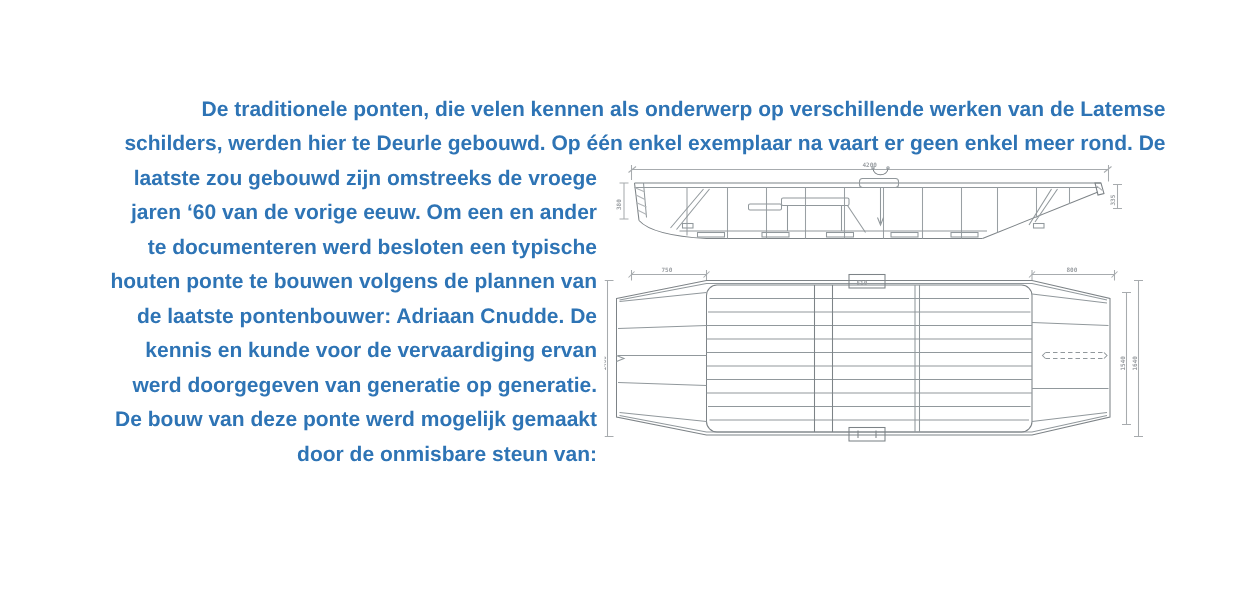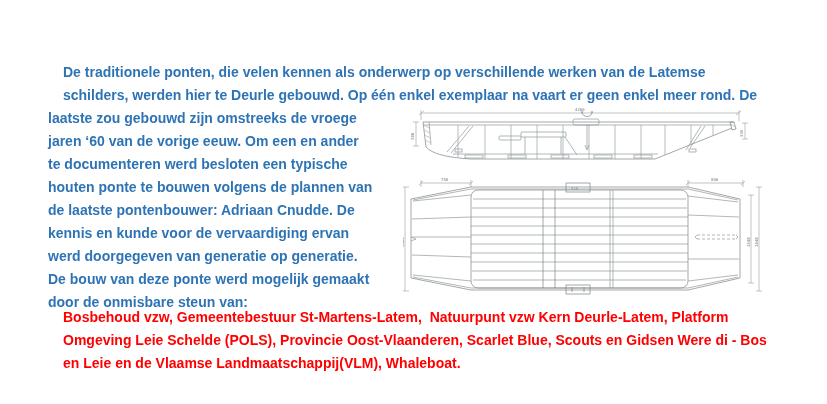--- a/index.html
+++ b/index.html
@@ -3,20 +3,21 @@
 <meta charset="utf-8">
 <style>
   html,body{margin:0;padding:0;background:#ffffff;}
   .page{
     position:relative;
     width:827px;height:404px;
     background:#ffffff;
     overflow:hidden;
     font-family:"Liberation Sans","DejaVu Sans",sans-serif;
     font-weight:700;
+    text-align:right;
   }
   .txt{
     position:absolute;
     white-space:pre-wrap;
     font-size:14px;
     line-height:23px;
     letter-spacing:0px;
   }
   .intro{ left:63px; top:61px;  width:714px; color:#2E74B5; }
   .body-wrapped{ left:48px; top:107px; width:350px; color:#2E74B5; }
@@ -215,17 +216,14 @@
           <text x="347" y="148" font-size="4" stroke="none" transform="rotate(-90 347 148)">1540</text>
           <line x1="356" y1="88" x2="356" y2="192"></line>
           <line x1="353" y1="88" x2="359" y2="88"></line>
           <line x1="353" y1="192" x2="359" y2="192"></line>
           <text x="355" y="148" font-size="4" stroke="none" transform="rotate(-90 355 148)">1640</text>
         </g>
       </g>
     </svg>
   </div>
 
-  <div class="txt credits">Bosbehoud vzw, Gemeentebestuur St-Martens-Latem,  Natuurpunt vzw Kern Deurle-Latem, Platform
-Omgeving Leie Schelde (POLS), Provincie Oost-Vlaanderen, Scarlet Blue, Scouts en Gidsen Were di - Bos
-en Leie en de Vlaamse Landmaatschappij(VLM), Whaleboat.</div>
 
 </div>
 
 </body></html>

